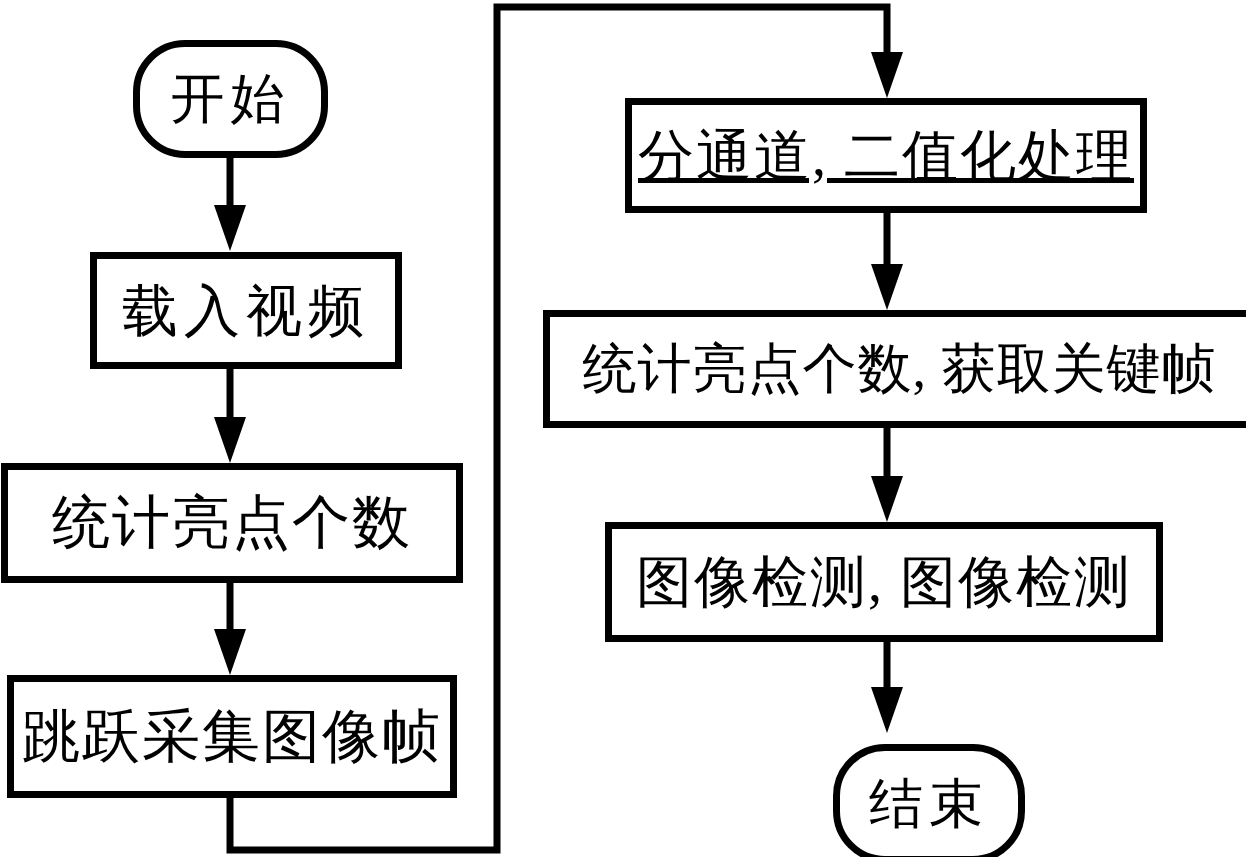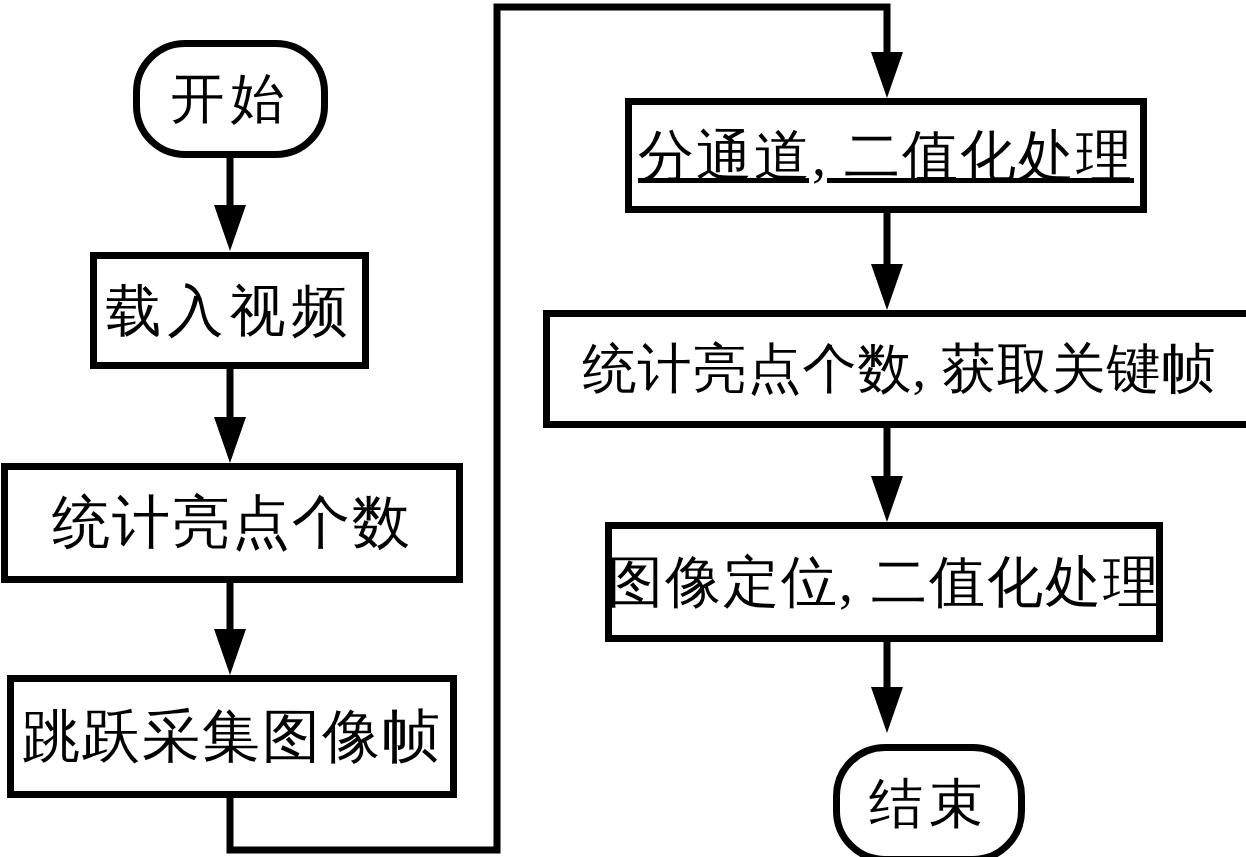--- a/index.html
+++ b/index.html
@@ -37,21 +37,21 @@
     line-height: 1;
     letter-spacing: 2px;
     white-space: nowrap;
   }
   .terminator {
     border-radius: 52px;
     font-size: 54px;
     letter-spacing: 6px;
   }
   .n-start    { left: 133px; top: 40px;  width: 195px; height: 118px; }
-  .n-load     { left: 90px;  top: 252px; width: 279px; height: 117px; letter-spacing: 6px; }
+  .n-load     { left: 90px;  top: 252px; width: 312px; height: 117px; letter-spacing: 6px; }
   .n-skip     { left: 1px;   top: 463px; width: 462px; height: 120px; font-size: 58px; }
   .n-compress { left: 7px;   top: 675px; width: 450px; height: 123px; font-size: 58px; }
   .n-channel  { left: 625px; top: 98px;  width: 522px; height: 115px; text-decoration: underline; }
   .n-count    { left: 527px; top: 310px; width: 713px; height: 118px; font-size: 54px; letter-spacing: 1px; margin-left: 16px; }
   .n-detect   { left: 605px; top: 522px; width: 558px; height: 120px; }
   .n-end      { left: 833px; top: 733px; width: 192px; height: 119px; margin-top: 11px; }
 </style>
 </head>
 <body>
 
@@ -115,20 +115,20 @@
 
   <div class="node n-channel">
     <span>分通道, 二值化处理</span>
   </div>
 
   <div class="node n-count">
     <span>统计亮点个数, 获取关键帧</span>
   </div>
 
   <div class="node n-detect">
-    <span>图像定位, 二值化处理</span>
+    <span>图像检测, 图像检测</span>
   </div>
 
   <div class="node terminator n-end">
     <span>结束</span>
   </div>
 
 </div>
 
 </body></html>

